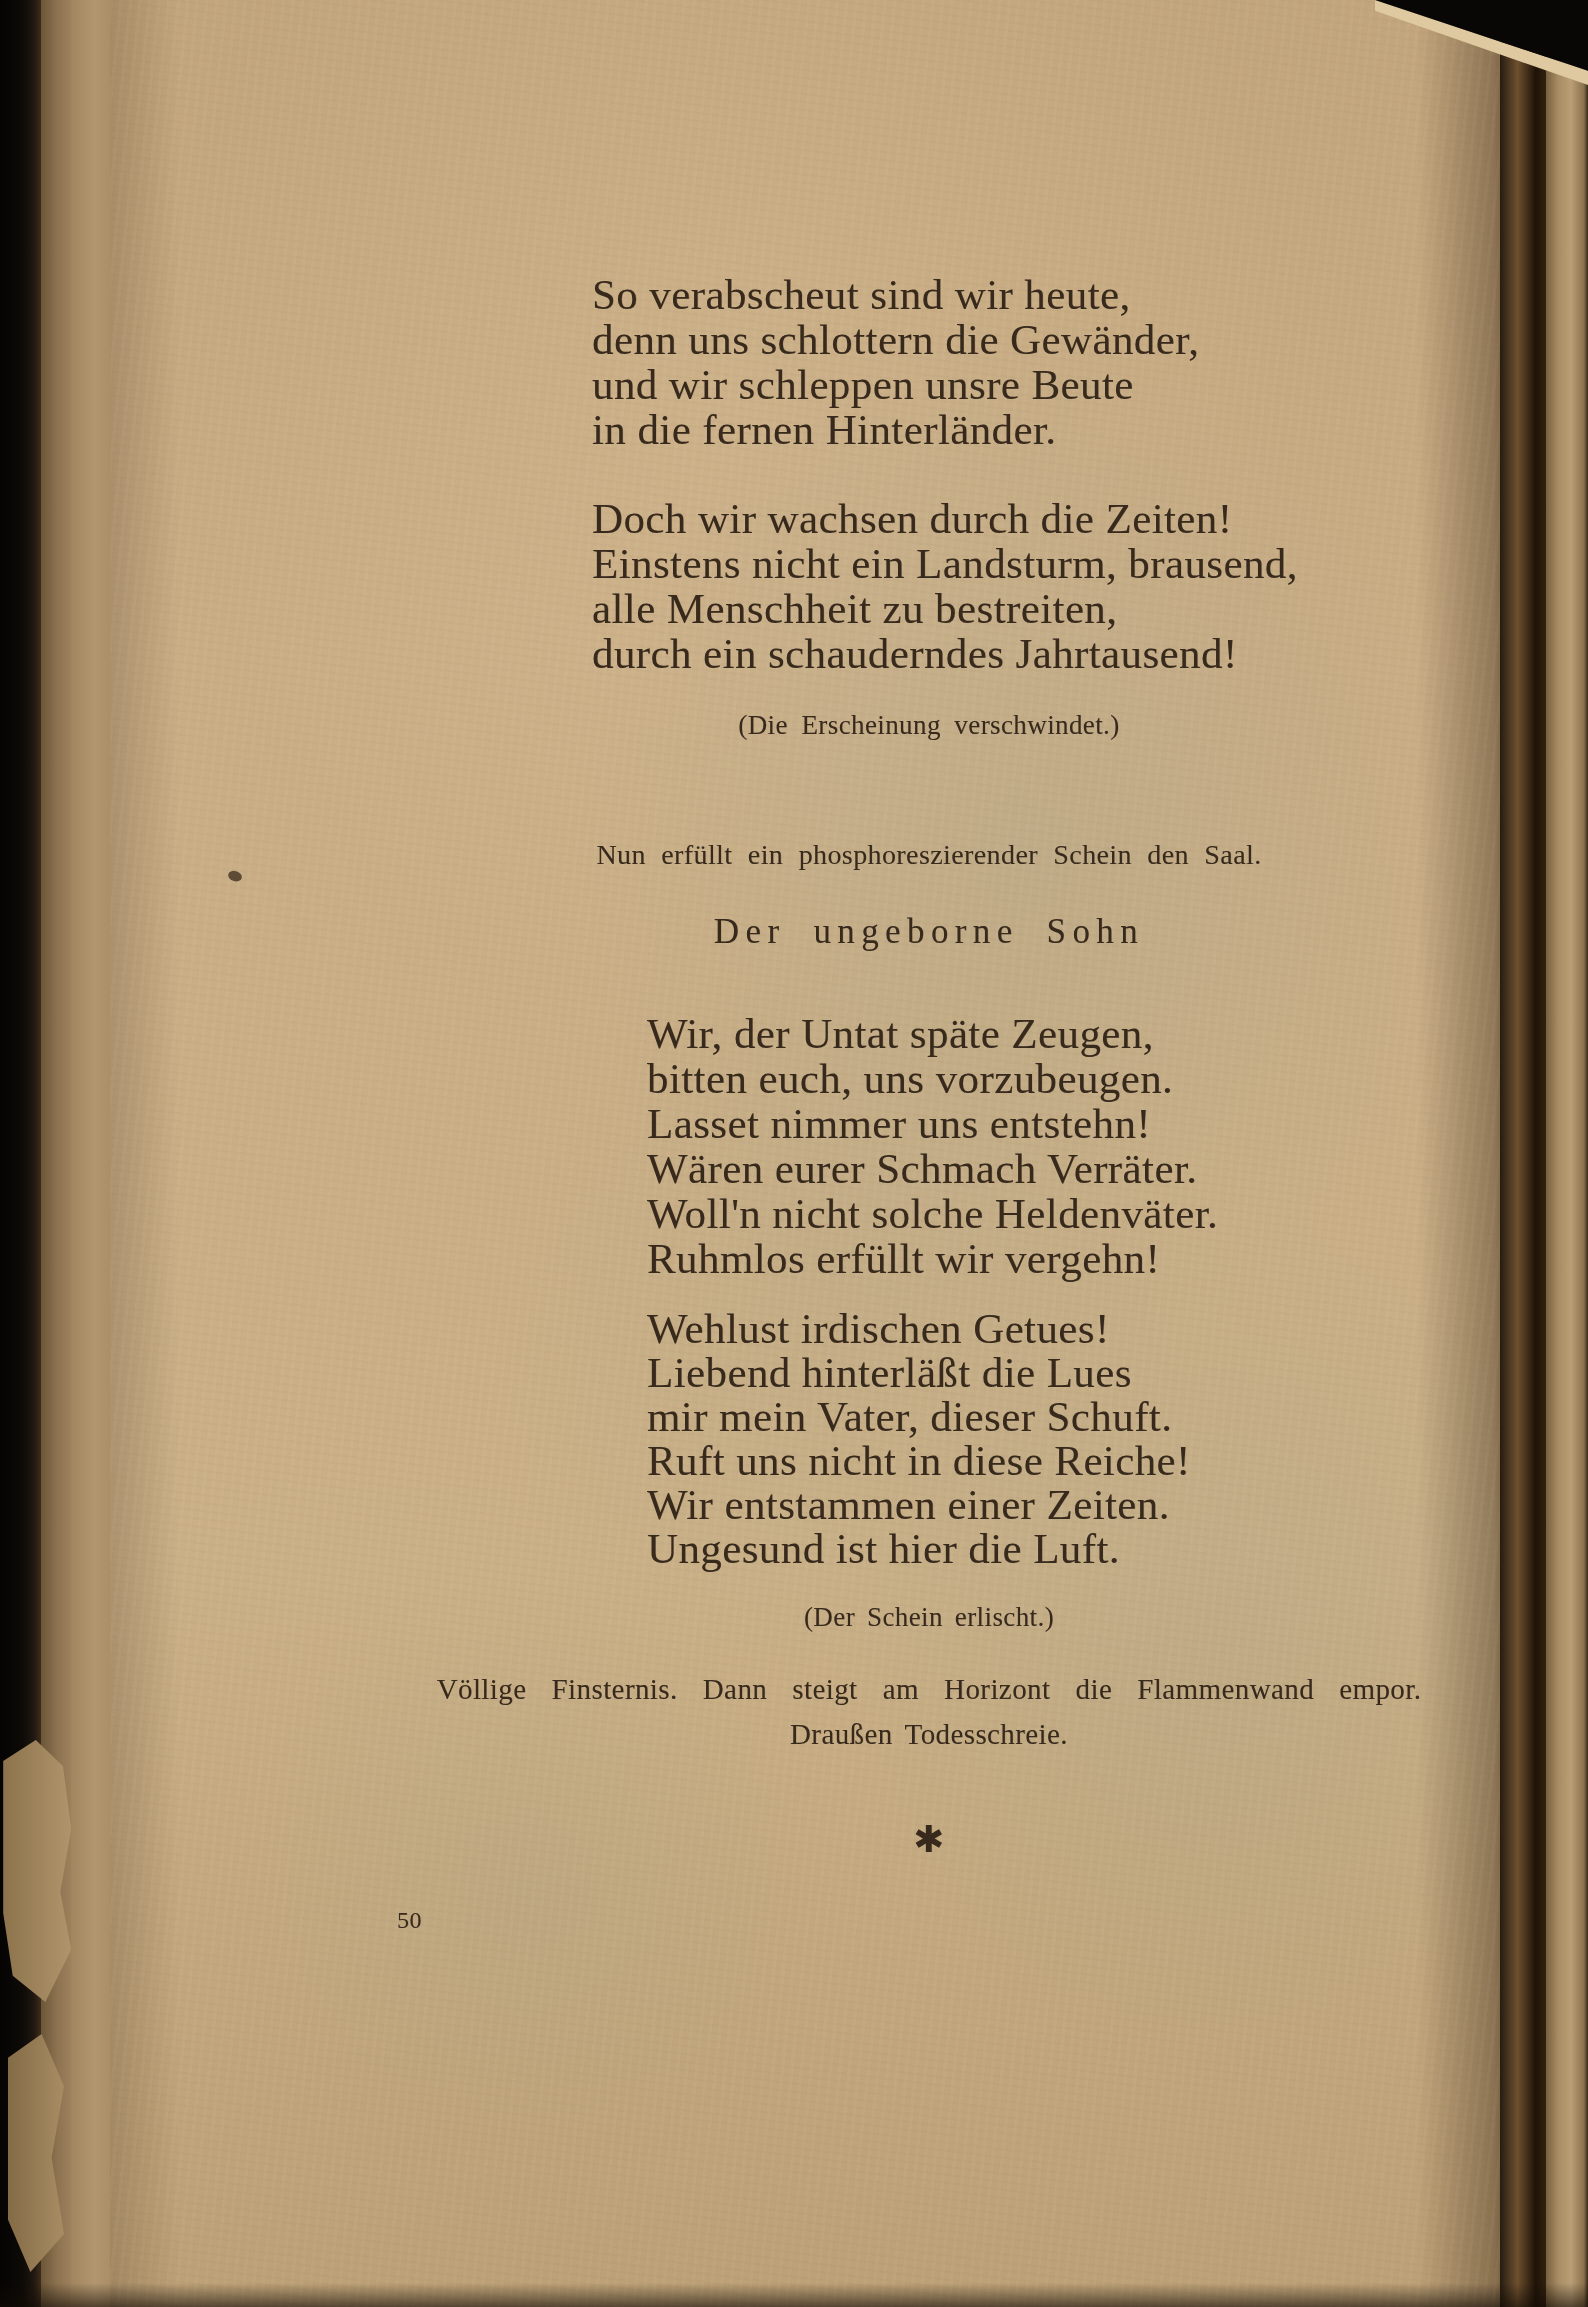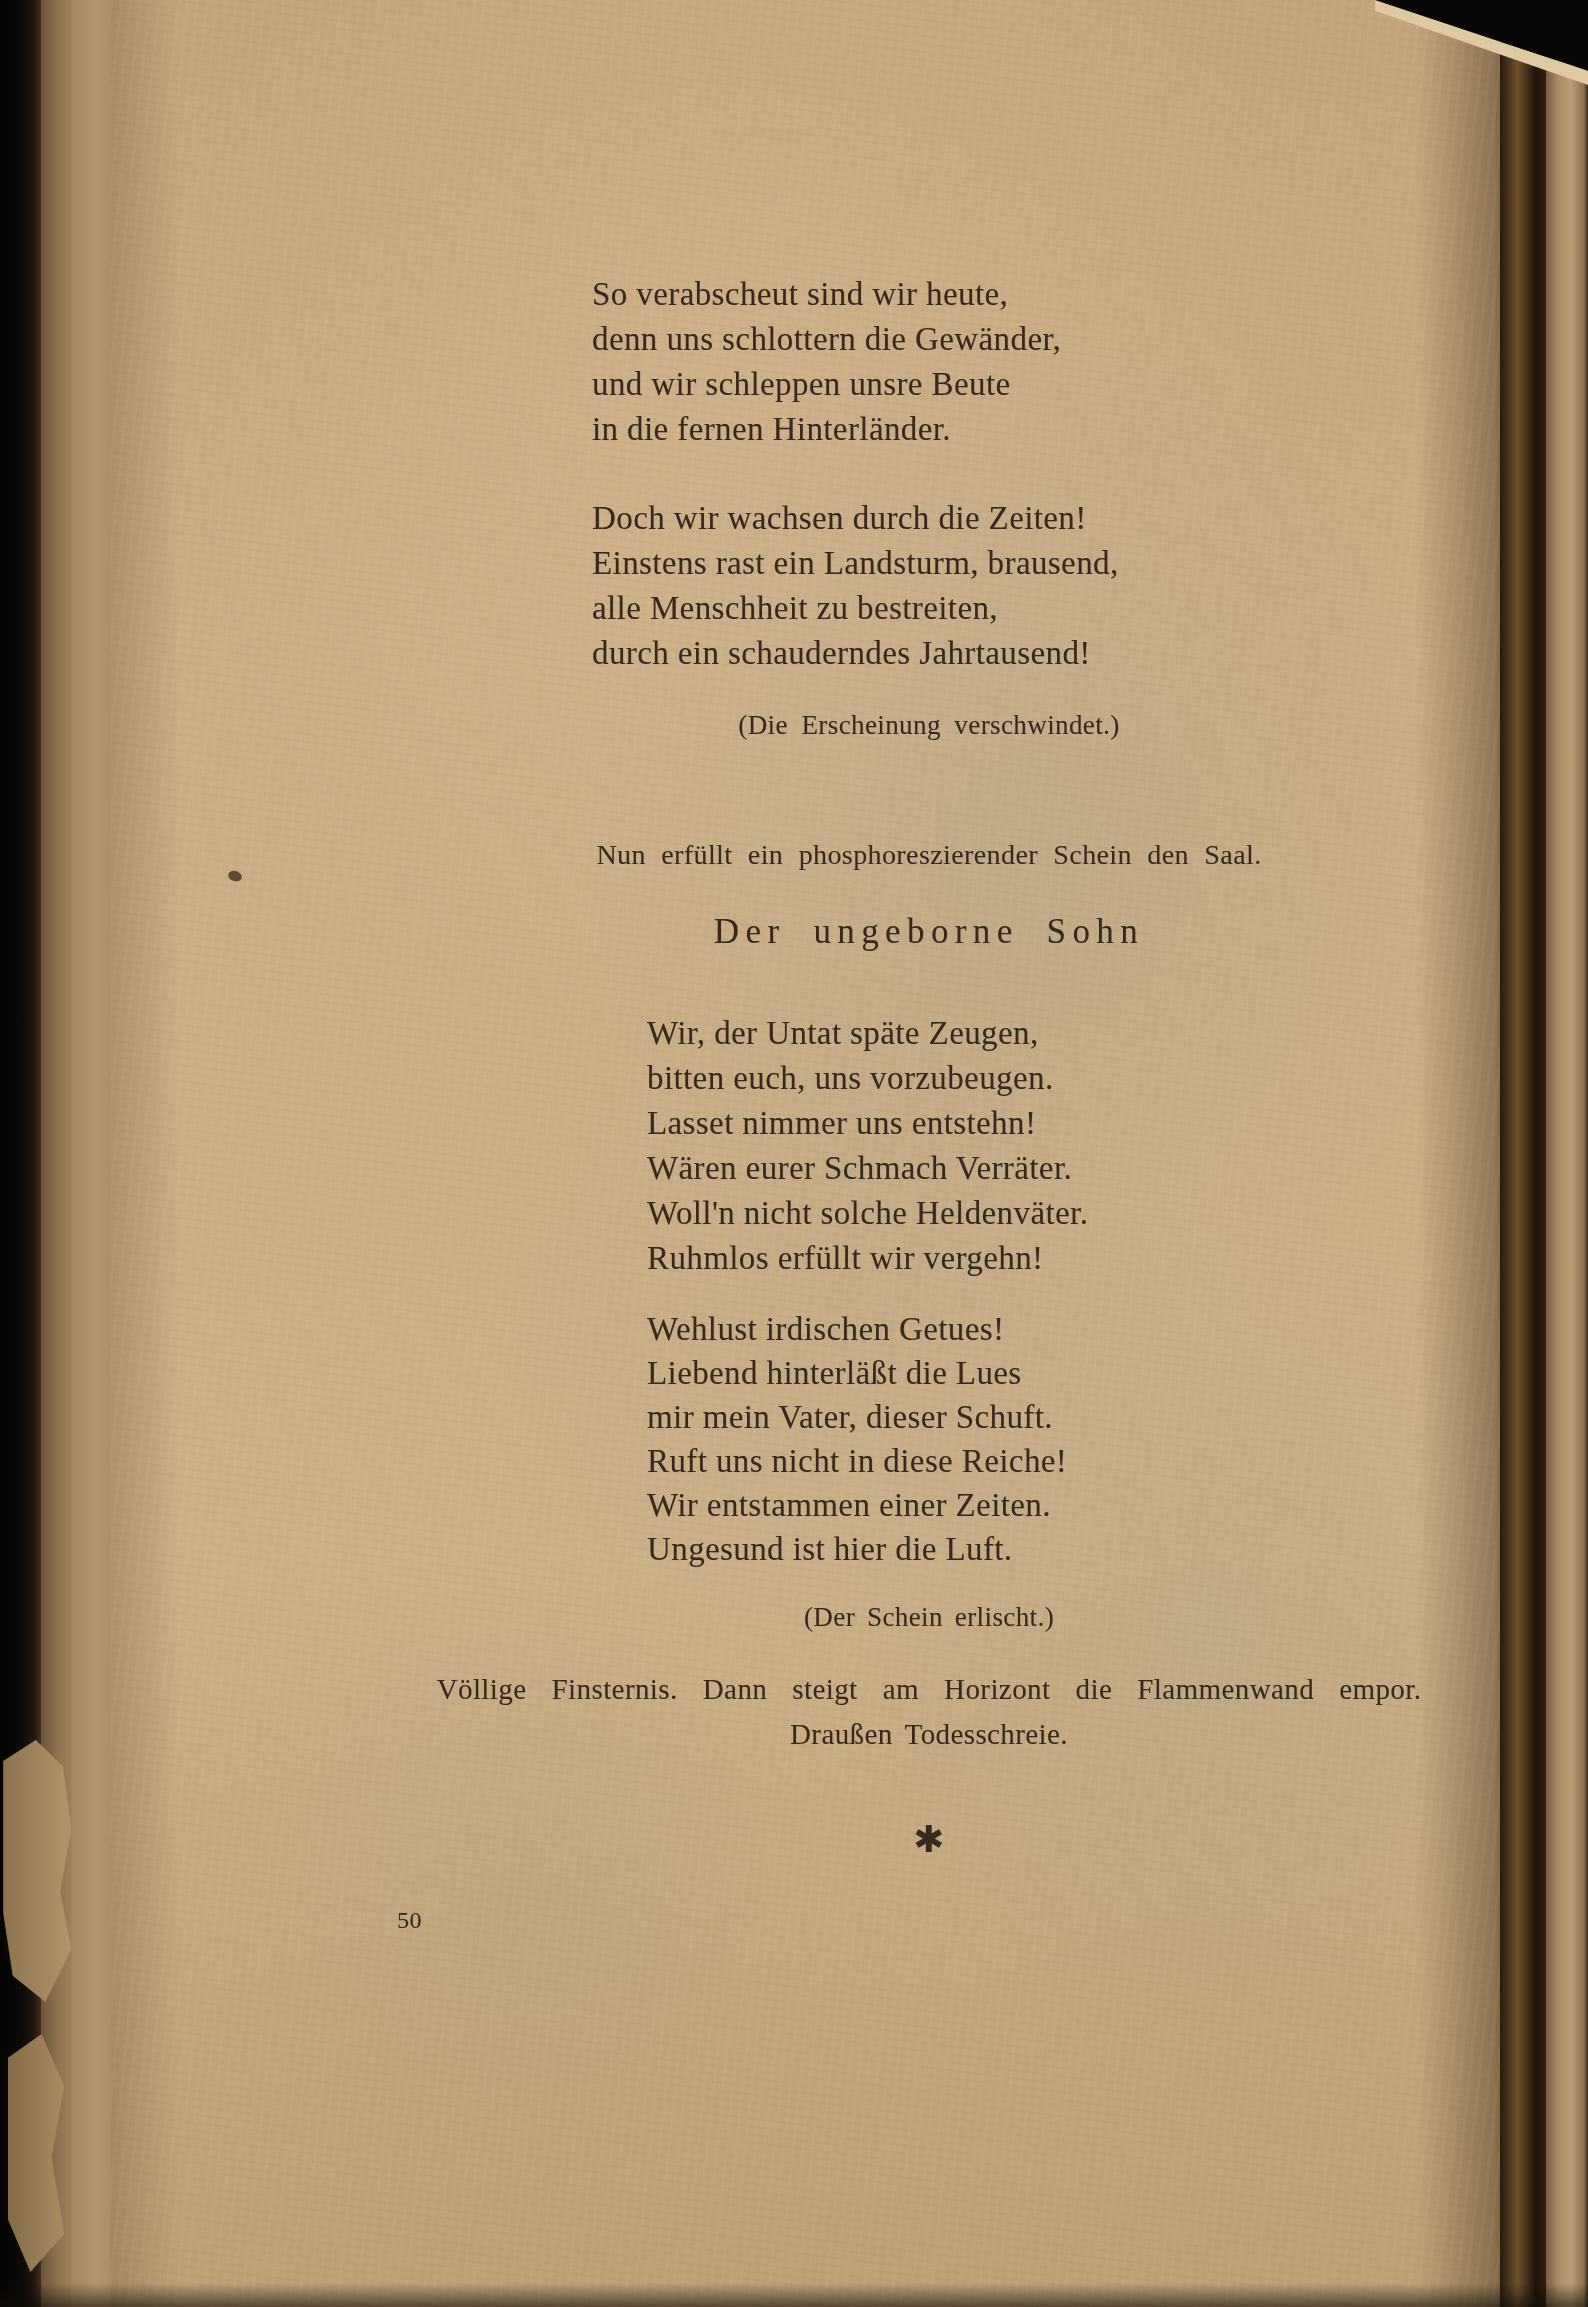--- a/index.html
+++ b/index.html
@@ -48,21 +48,21 @@
     clip-path:polygon(0 0,100% 80%,100% 96%,0 12%);}
   .corner-black{position:absolute;right:0;top:0;width:214px;height:89px;background:#090705;
     clip-path:polygon(0 0,100% 0,100% 80%);}
   .bottom-edge{position:absolute;left:0;right:0;bottom:0;height:24px;
     background:linear-gradient(180deg, rgba(18,11,5,0) 0%, rgba(18,11,5,.6) 100%);}
   .ink-spot{position:absolute;left:118px;top:871px;width:13.5px;height:10.3px;border-radius:50%;
     background:#4a3927;opacity:.85;transform:rotate(18deg);}
   
   .txt{position:absolute;letter-spacing:0.4px;
     text-shadow:0.4px 0.4px 0 rgba(58,45,31,.22);}
-  .stanza{font-size:33px;line-height:45px;}
+  .stanza{font-size:43px;line-height:45px;}
   .s1{left:482px;top:272px;}
   .s2{left:482px;top:496px;}
   .s3{left:537px;top:995px;margin-top:16px;}
   .s4{left:537px;top:1307px;line-height:44px;}
   .centered{left:248px;width:1142px;text-align:center;}
   .dir1{top:710px;font-size:27px;word-spacing:6.4px;}
   .glow{top:839px;font-size:28px;word-spacing:8px;}
   .heading{top:912px;font-size:35px;letter-spacing:6.4px;word-spacing:12.7px;}
   .dir2{top:1602px;font-size:27px;word-spacing:4.8px;}
   .finale1{top:1673px;font-size:29px;word-spacing:17.5px;}
@@ -87,21 +87,21 @@
 
     <div class="txt stanza s1">
       <div>So verabscheut sind wir heute,</div>
       <div>denn uns schlottern die Gewänder,</div>
       <div>und wir schleppen unsre Beute</div>
       <div>in die fernen Hinterländer.</div>
     </div>
 
     <div class="txt stanza s2">
       <div>Doch wir wachsen durch die Zeiten!</div>
-      <div>Einstens rast ein Landsturm, brausend,</div>
+      <div>Einstens nicht ein Landsturm, brausend,</div>
       <div>alle Menschheit zu bestreiten,</div>
       <div>durch ein schauderndes Jahrtausend!</div>
     </div>
 
     <div class="txt centered dir1">(Die Erscheinung verschwindet.)</div>
 
     <div class="txt centered glow">Nun erfüllt ein phosphoreszierender Schein den Saal.</div>
 
     <div class="txt centered heading">Der ungeborne Sohn</div>
 

